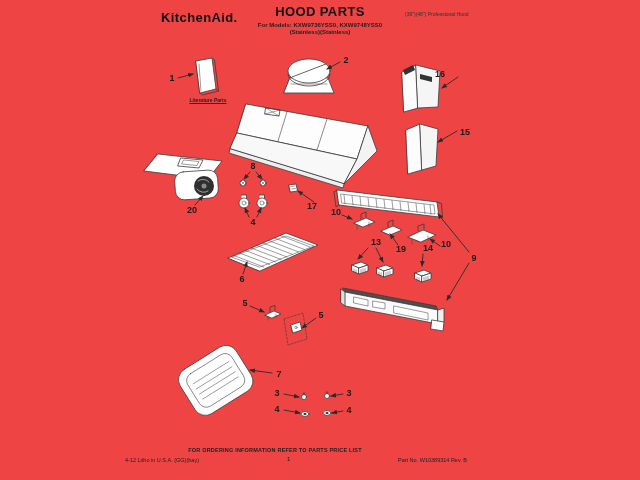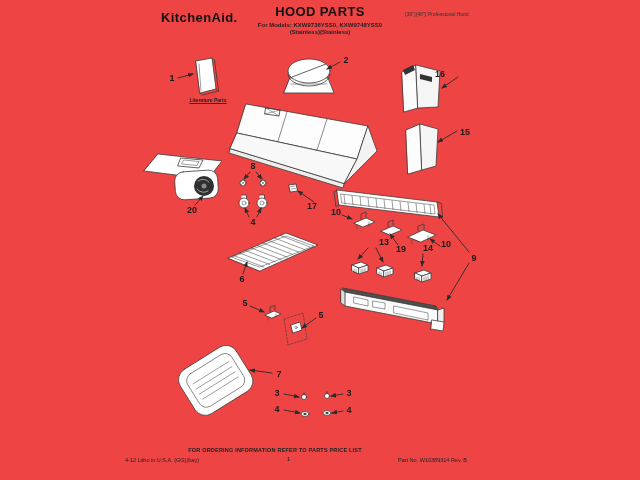--- a/index.html
+++ b/index.html
@@ -235,21 +235,21 @@
   <div class="callout" style="left:245px;top:303px">5</div>
   <div class="callout" style="left:321px;top:315px">5</div>
   <div class="callout" style="left:242px;top:279px">6</div>
   <div class="callout" style="left:279px;top:374px">7</div>
   <div class="callout" style="left:253px;top:166px">8</div>
   <div class="callout" style="left:474px;top:258px">9</div>
   <div class="callout" style="left:336px;top:212px">10</div>
   <div class="callout" style="left:446px;top:244px">10</div>
   <div class="callout" style="left:401px;top:249px">19</div>
   <div class="callout" style="left:253px;top:222px">4</div>
-  <div class="callout" style="left:384px;top:242px">13</div>
+  <div class="callout" style="left:376px;top:242px">13</div>
   <div class="callout" style="left:428px;top:248px">14</div>
   <div class="callout" style="left:465px;top:132px">15</div>
   <div class="callout" style="left:440px;top:74px">16</div>
   <div class="callout" style="left:312px;top:206px">17</div>
   <div class="callout" style="left:192px;top:210px">20</div>
 
   <div class="abs lit-label">Literature Parts</div>
 
   <div class="abs ft-order">FOR ORDERING INFORMATION REFER TO PARTS PRICE LIST</div>
   <div class="abs ft-litho">4-12 Litho in U.S.A. (GG)(bay)</div>

